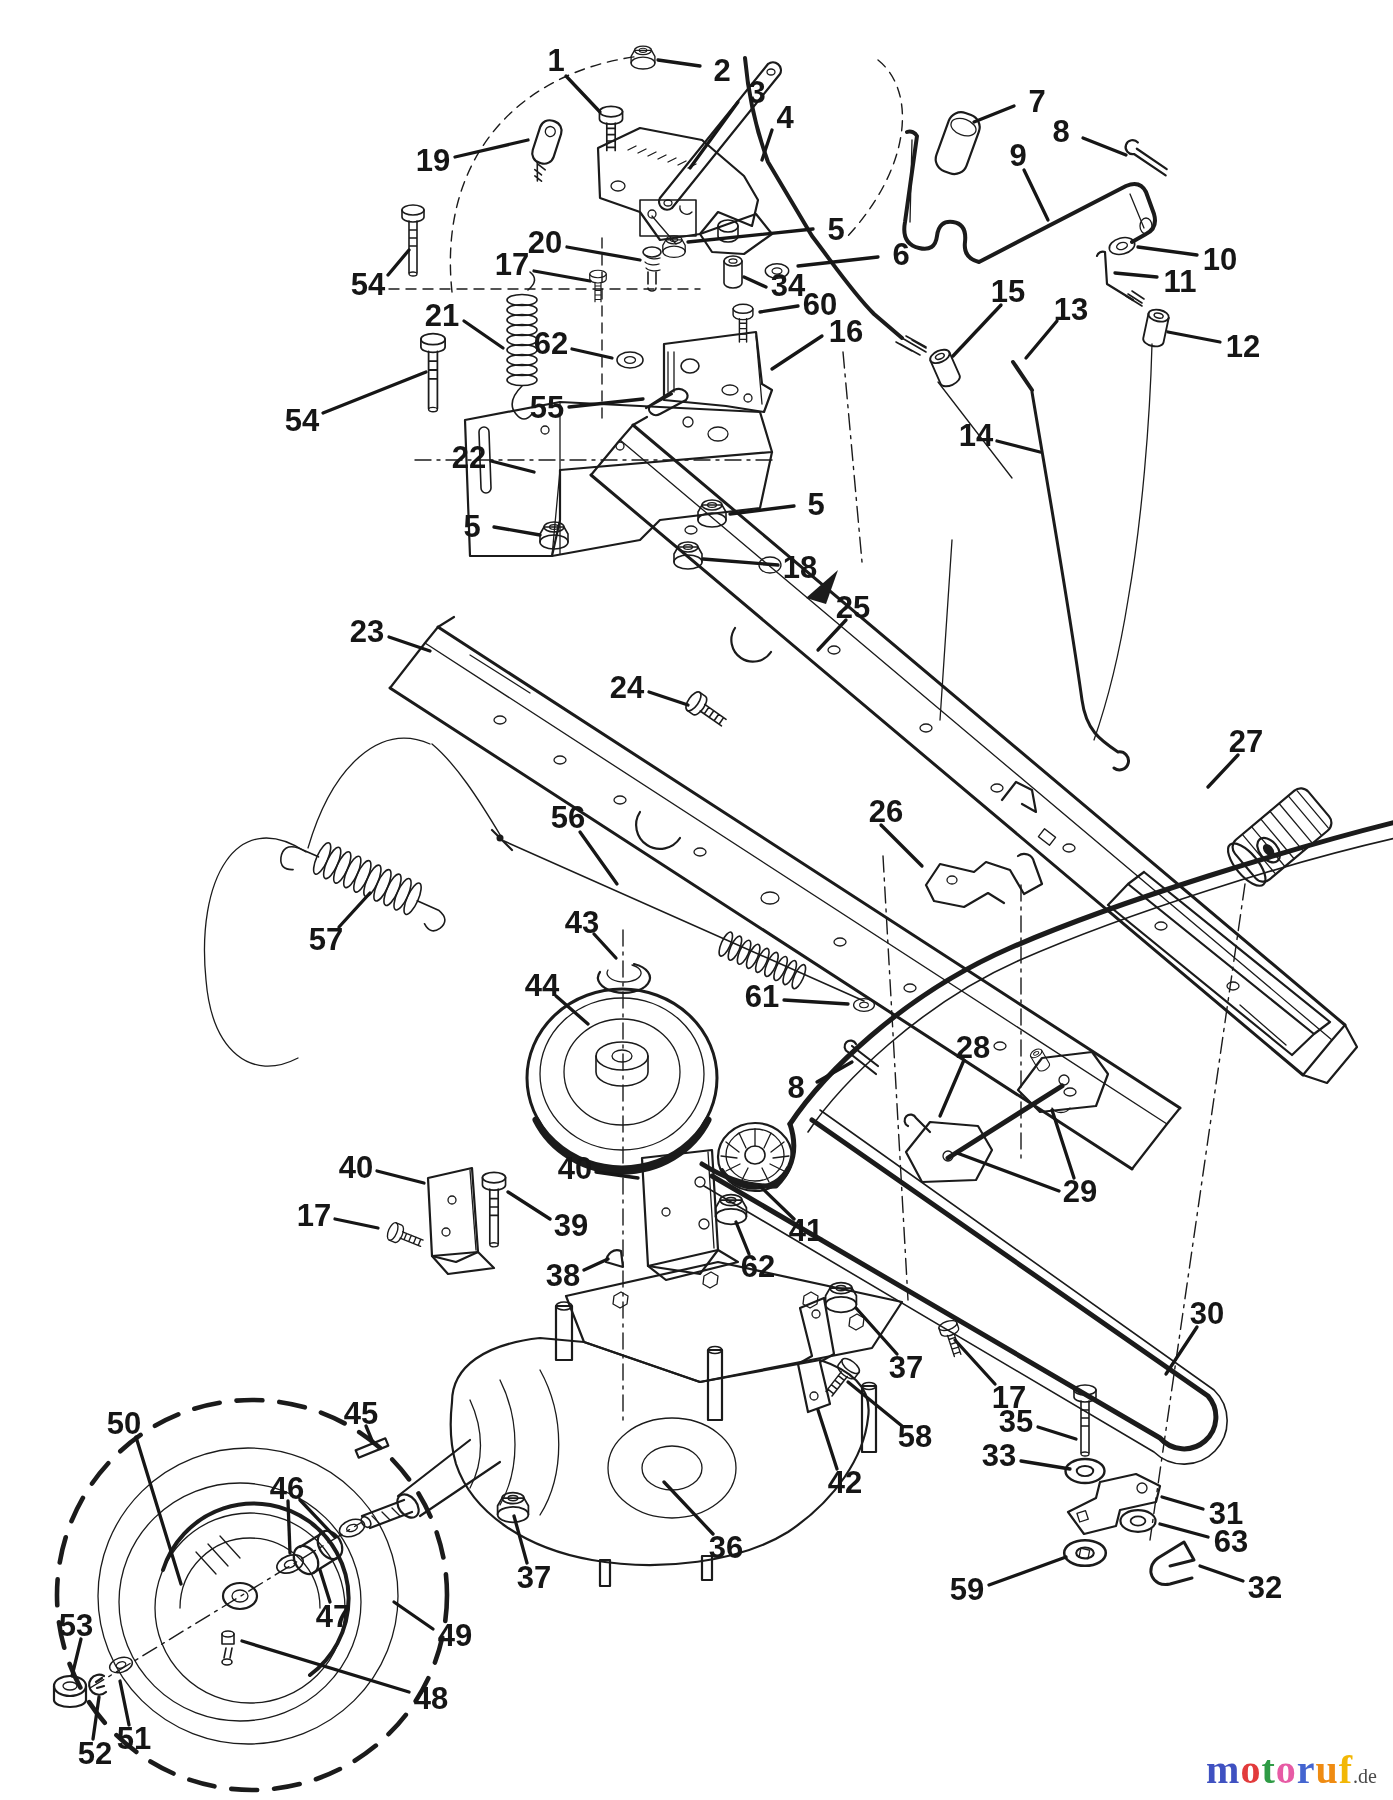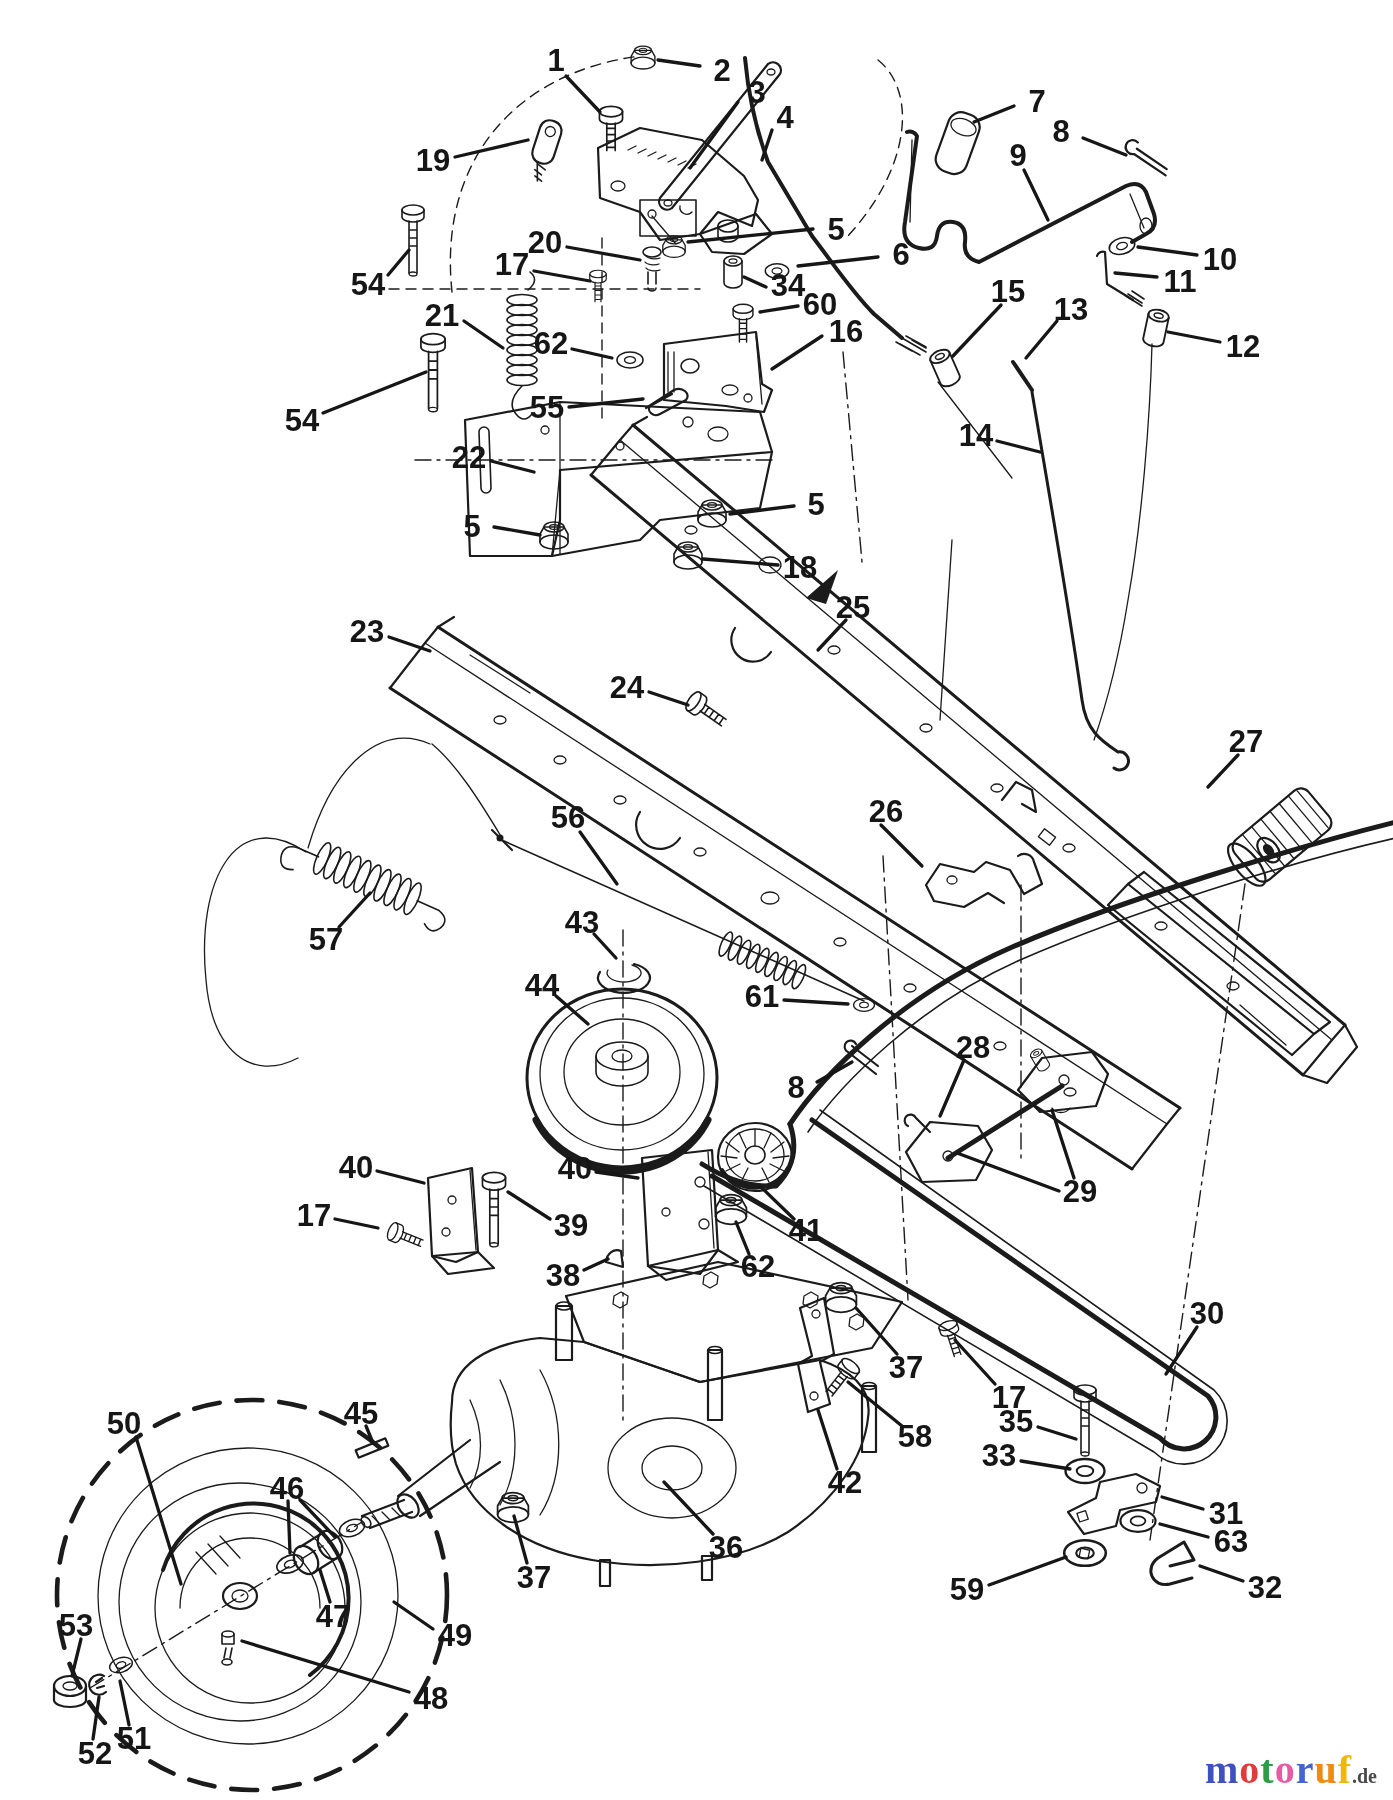--- a/index.html
+++ b/index.html
@@ -17,21 +17,21 @@
   .s7{stroke-width:7;}
   .dash{stroke-dasharray:10 7;stroke-width:1.4;}
   .dashdot{stroke-dasharray:16 6 3 6;stroke-width:1.4;}
   .tire{stroke-width:4.6;stroke-dasharray:26 17;}
   .fillink{fill:#1b1b1b;stroke:none;}
   .leader{stroke:#161616;stroke-width:3.3;stroke-linecap:round;}
   .callout{font:bold 31px "Liberation Sans",sans-serif;fill:#161616;text-anchor:middle;dominant-baseline:central;}
   
   .logo{position:absolute;right:16px;bottom:4px;font-family:"Liberation Serif",serif;font-weight:bold;
         font-size:40px;line-height:40px;letter-spacing:1px;}
-  .logo .suffix{font-size:20px;font-weight:bold;letter-spacing:0;}
+  .logo .suffix{font-size:20px;font-weight:normal;letter-spacing:0;}
 </style>
 </head>
 <body>
 
 <div class="page">
 <svg width="1393" height="1800" viewBox="0 0 1393 1800">
 
   <defs>
     <g id="nut">
       <ellipse class="ln s16" cx="0" cy="6" rx="14" ry="7"></ellipse>

